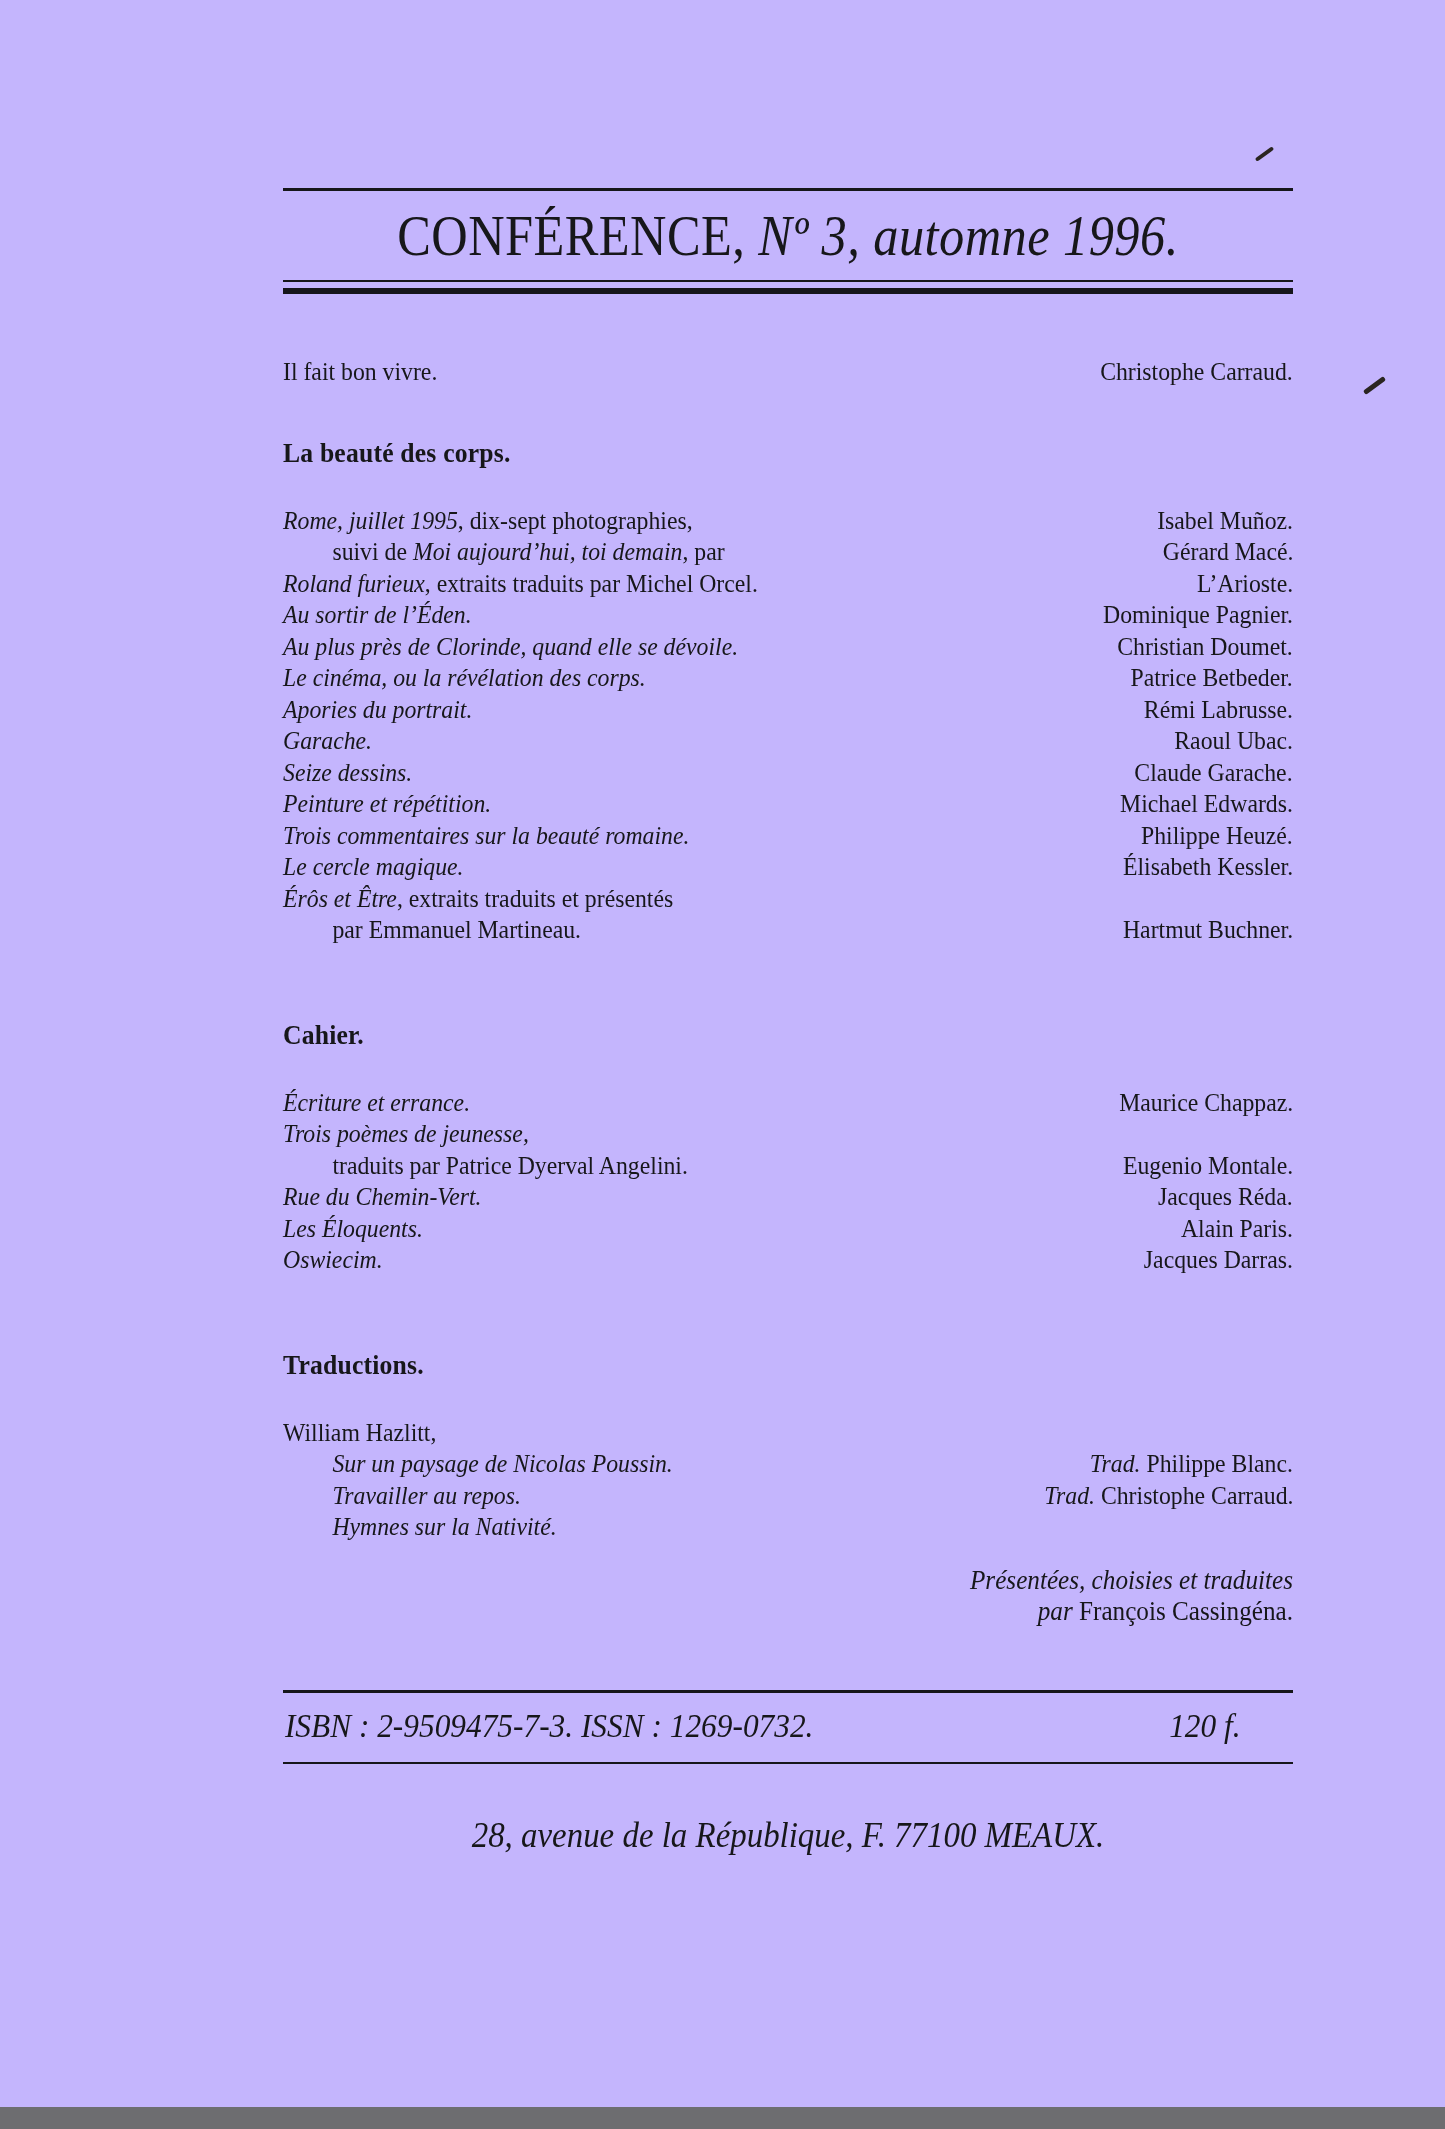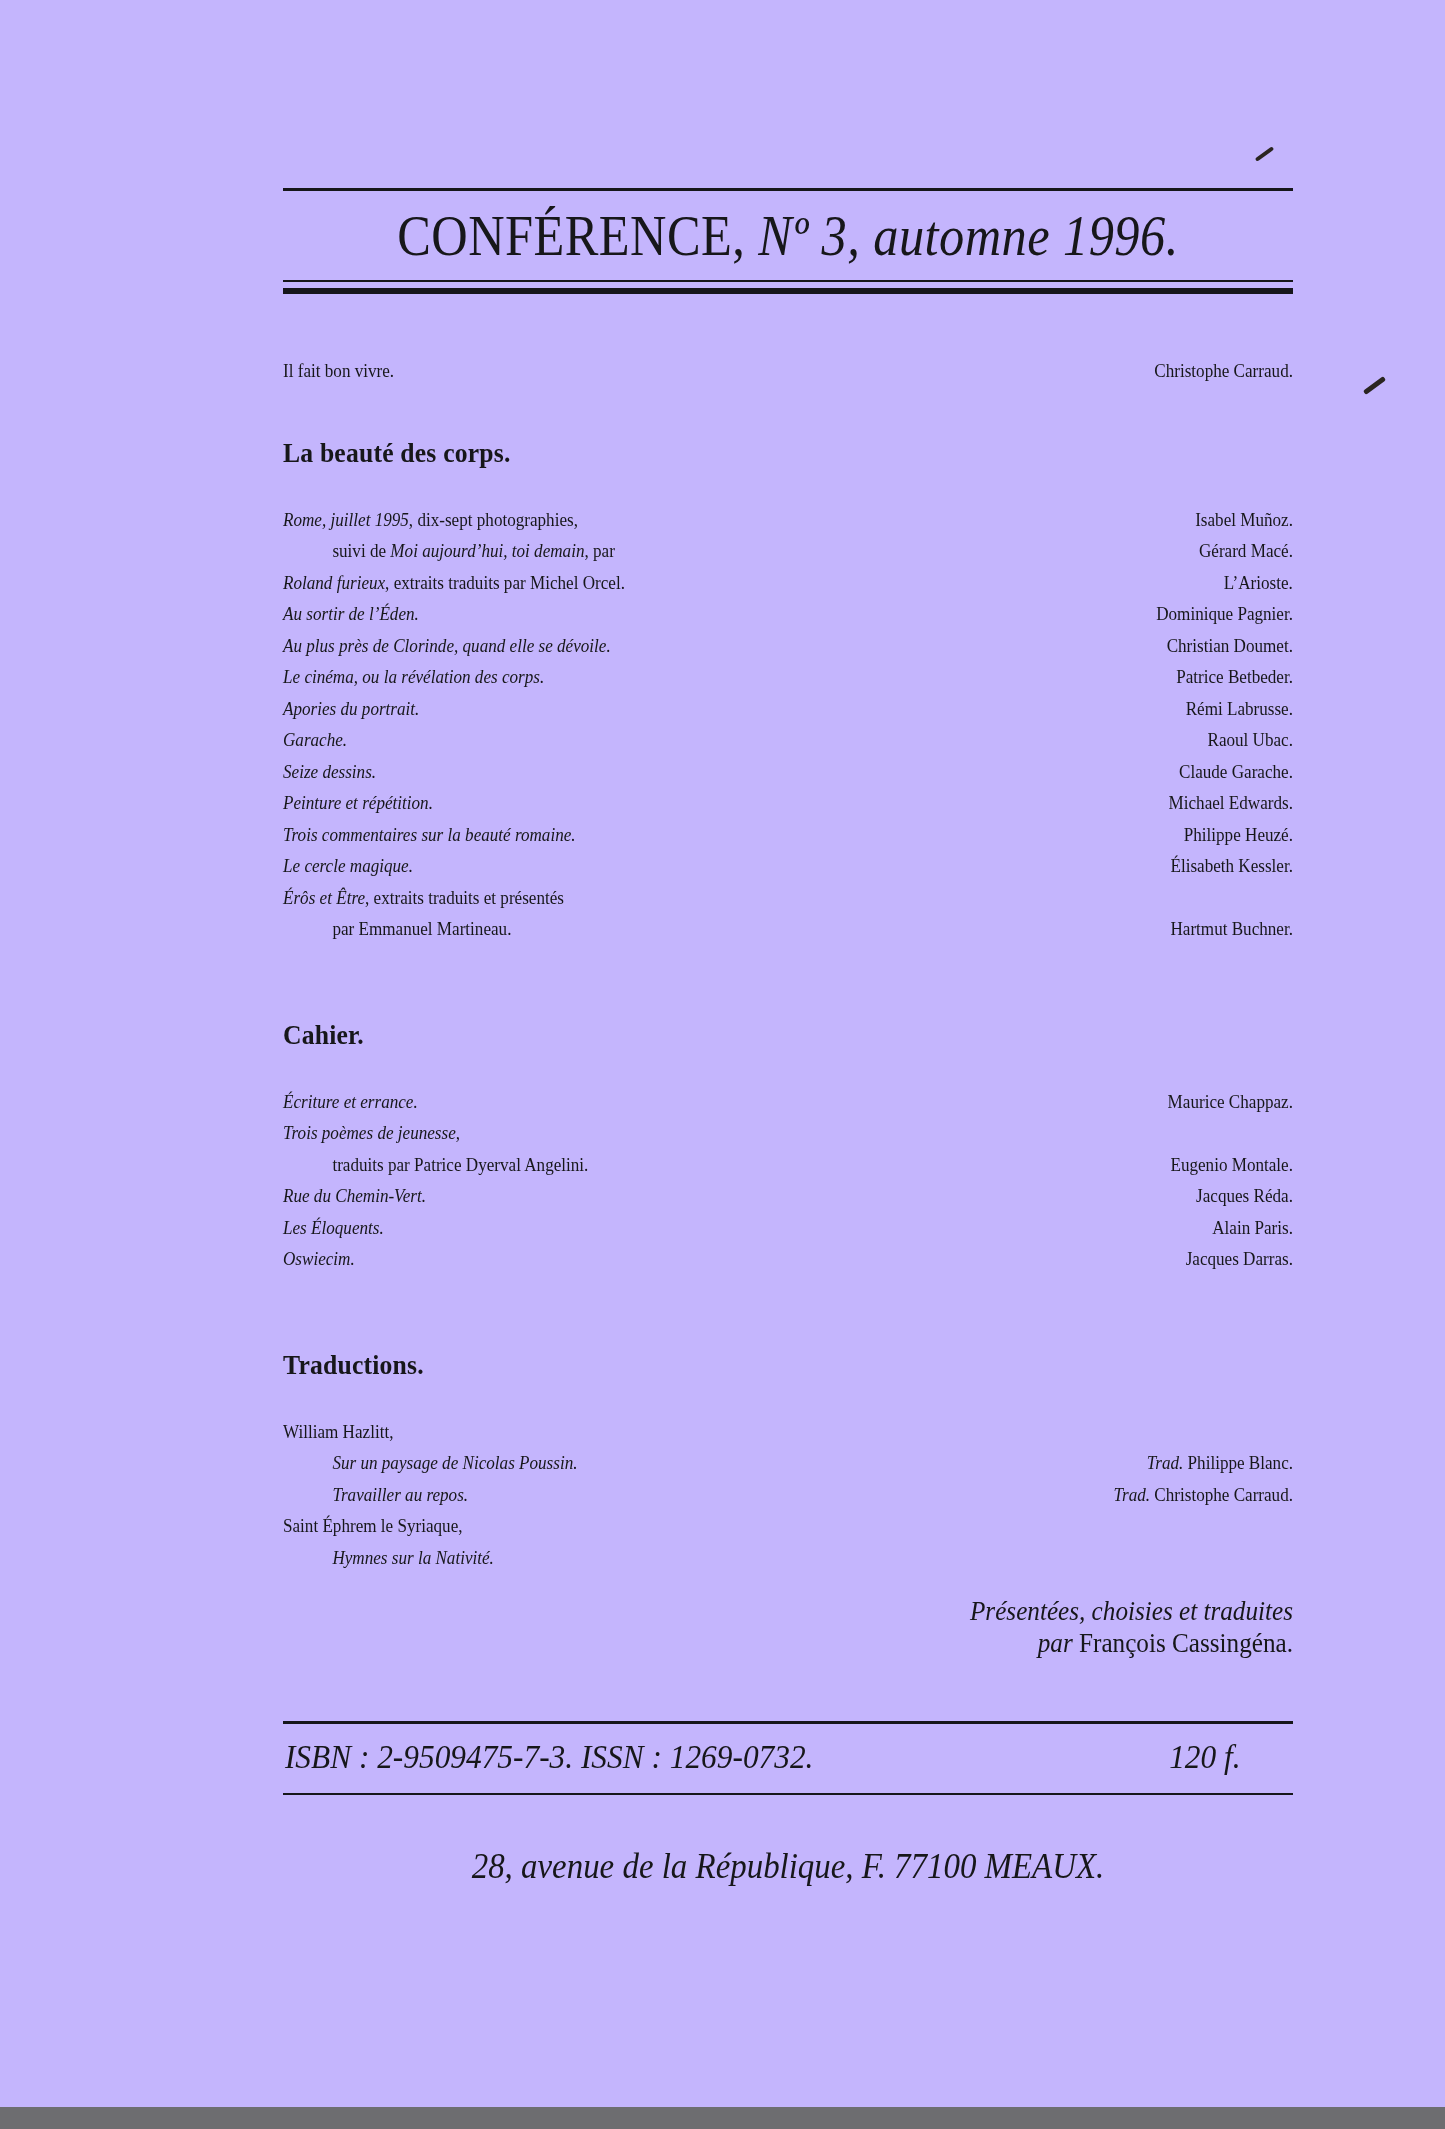--- a/index.html
+++ b/index.html
@@ -86,21 +86,21 @@
   
   .spacer-xl { height: 74px; }
   .spacer-lg { height: 50px; }
   .spacer-md { height: 36px; }
   .spacer-sm { height: 22px; }
 
   .row {
     display: flex;
     align-items: flex-start;
     justify-content: space-between;
-    font-size: 18px;
+    font-size: 25px;
     line-height: 31.5px;
     white-space: nowrap;
   }
   .row .left  { flex: 0 1 auto; transform: scaleX(0.95); transform-origin: left center; }
   .row .right { flex: 0 0 auto; text-align: right; transform: scaleX(0.95); transform-origin: right center; }
 
   .it { font-style: italic; }
   .ro { font-style: normal; }
   .indent { display: inline-block; padding-left: 52px; }
 
@@ -283,24 +283,20 @@
     </div>
     <div class="row">
       <span class="left"><span class="indent it">Sur un paysage de Nicolas Poussin.</span></span>
       <span class="right"><span class="it">Trad.</span><span class="ro"> Philippe Blanc.</span></span>
     </div>
     <div class="row">
       <span class="left"><span class="indent it">Travailler au repos.</span></span>
       <span class="right"><span class="it">Trad.</span><span class="ro"> Christophe Carraud.</span></span>
     </div>
     <div class="row">
-      <span class="left ro">Saint Éphrem le Syriaque,</span>
-      <span class="right ro"></span>
-    </div>
-    <div class="row">
       <span class="left"><span class="indent it">Hymnes sur la Nativité.</span></span>
       <span class="right ro"></span>
     </div>
 
     <div class="spacer-sm"></div>
 
     <div class="block-right it">Présentées, choisies et traduites</div>
     <div class="block-right">
       <span class="it">par</span><span class="ro"> François Cassingéna.</span>
     </div>

